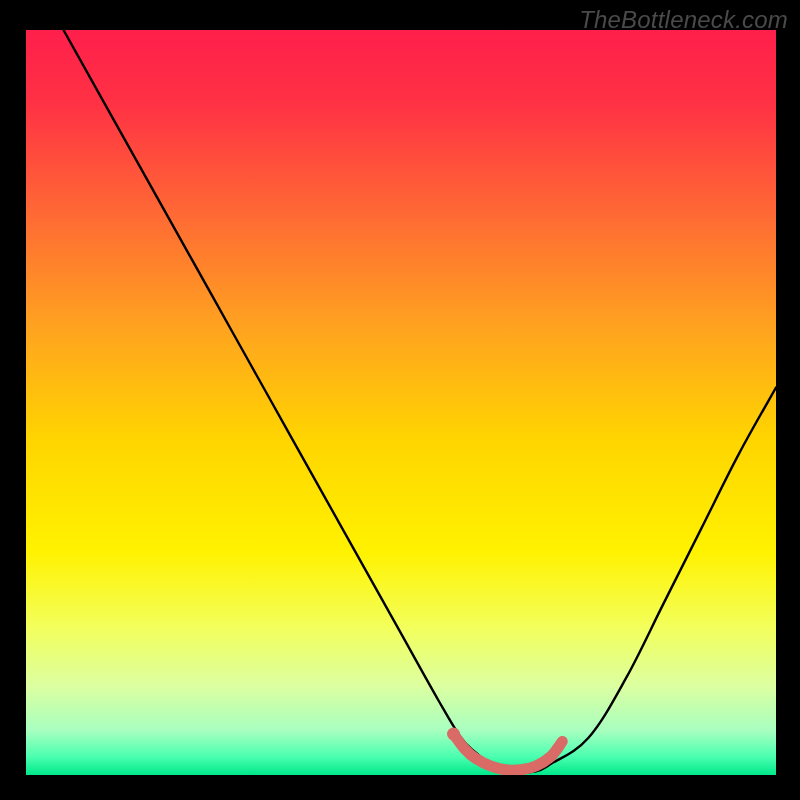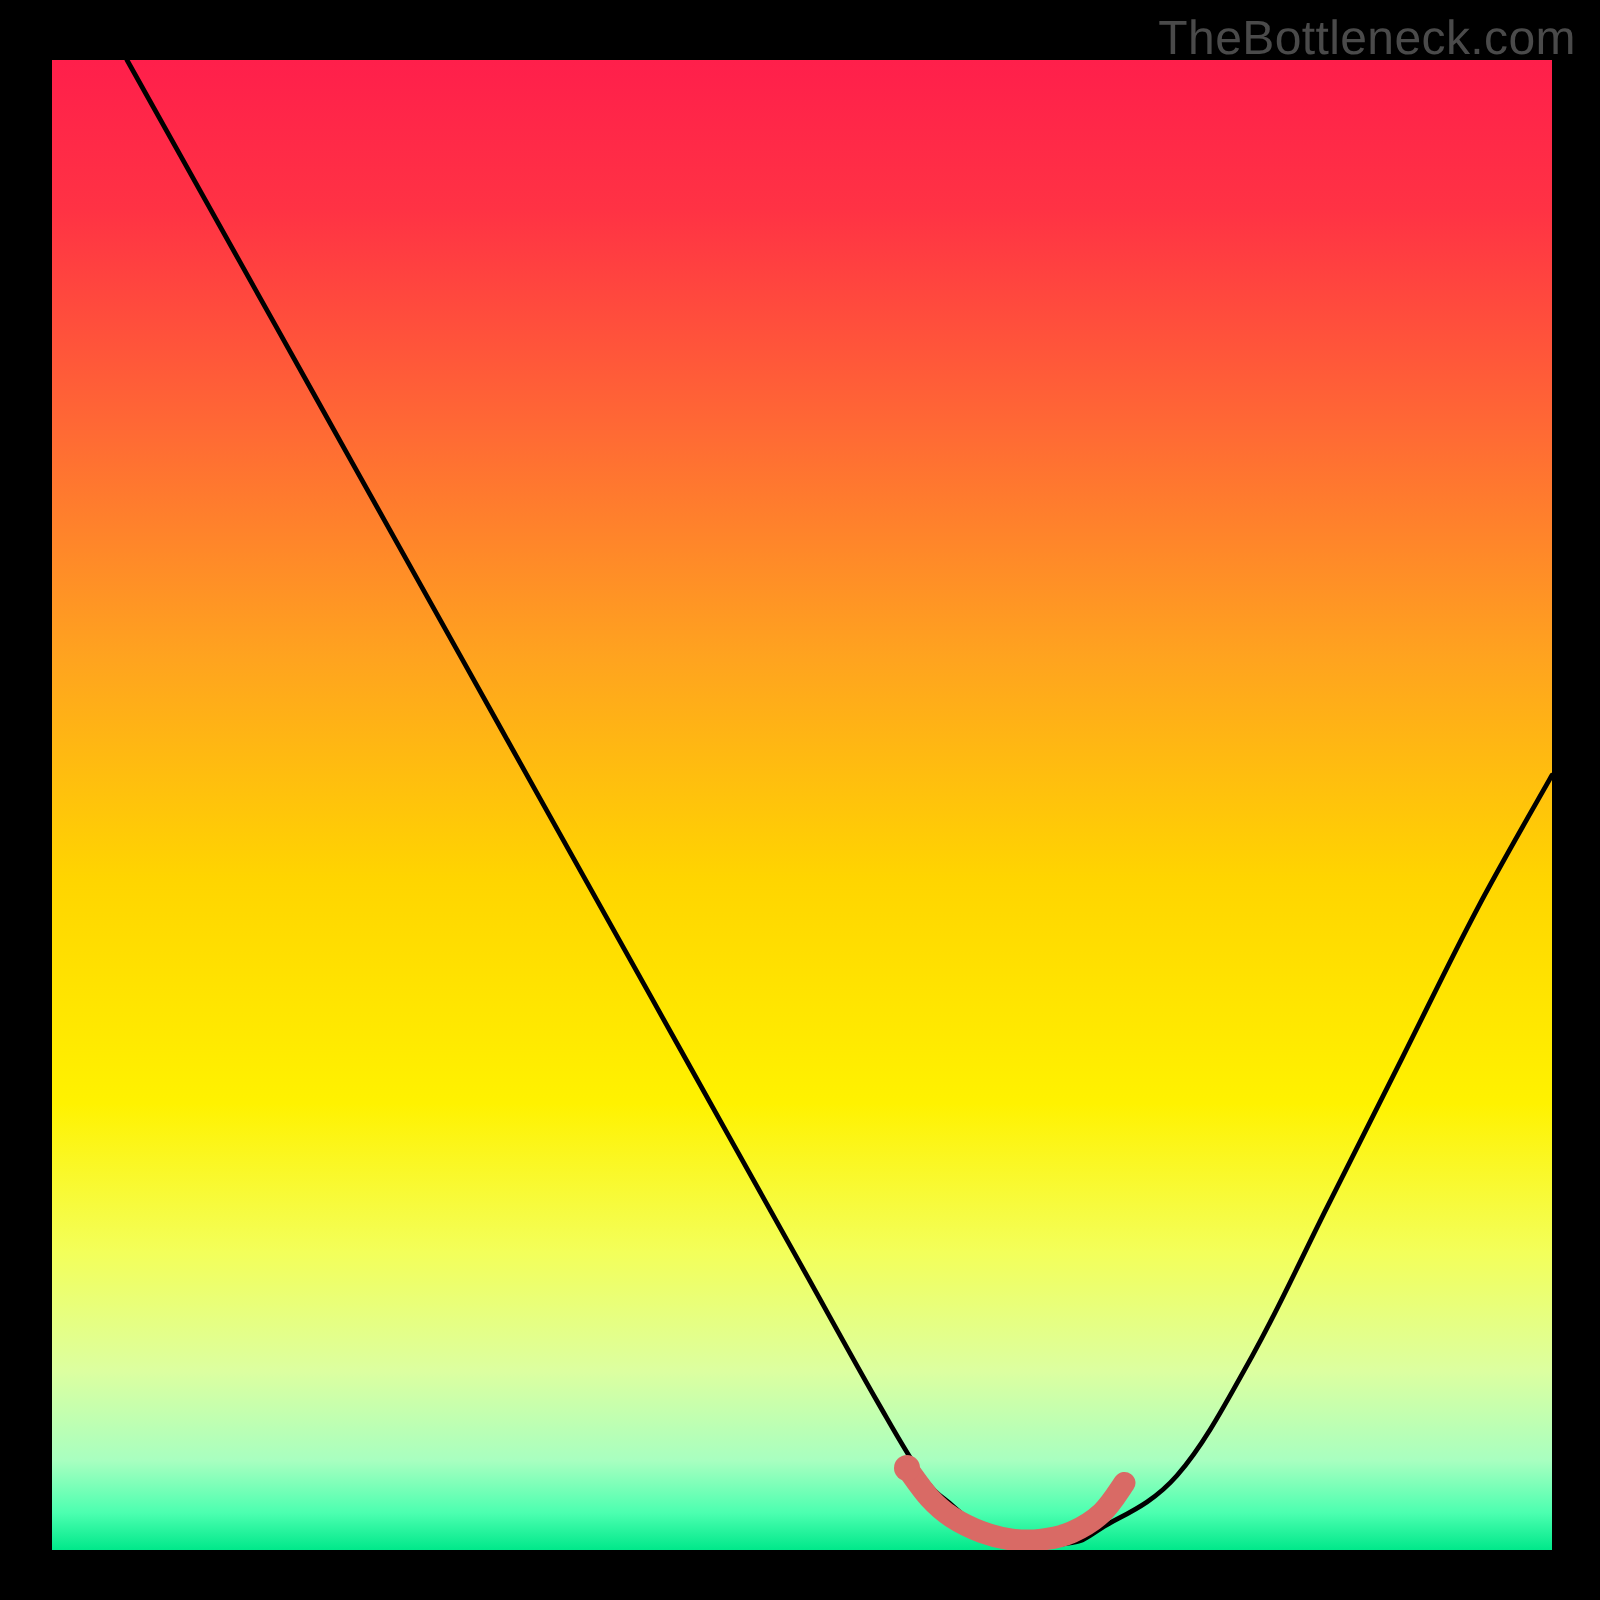--- a/index.html
+++ b/index.html
@@ -9,20 +9,21 @@
     height: 800px;
     background: #000;
     overflow: hidden;
     font-family: Arial, Helvetica, sans-serif;
   }
   .frame {
     position: relative;
     width: 800px;
     height: 684px;
     background: #000;
+    font-style: italic;
   }
   .watermark {
     position: absolute;
     top: 6px;
     right: 12px;
     color: #4a4a4a;
     font-size: 24px;
     font-weight: 500;
     letter-spacing: 0.2px;
     z-index: 10;

